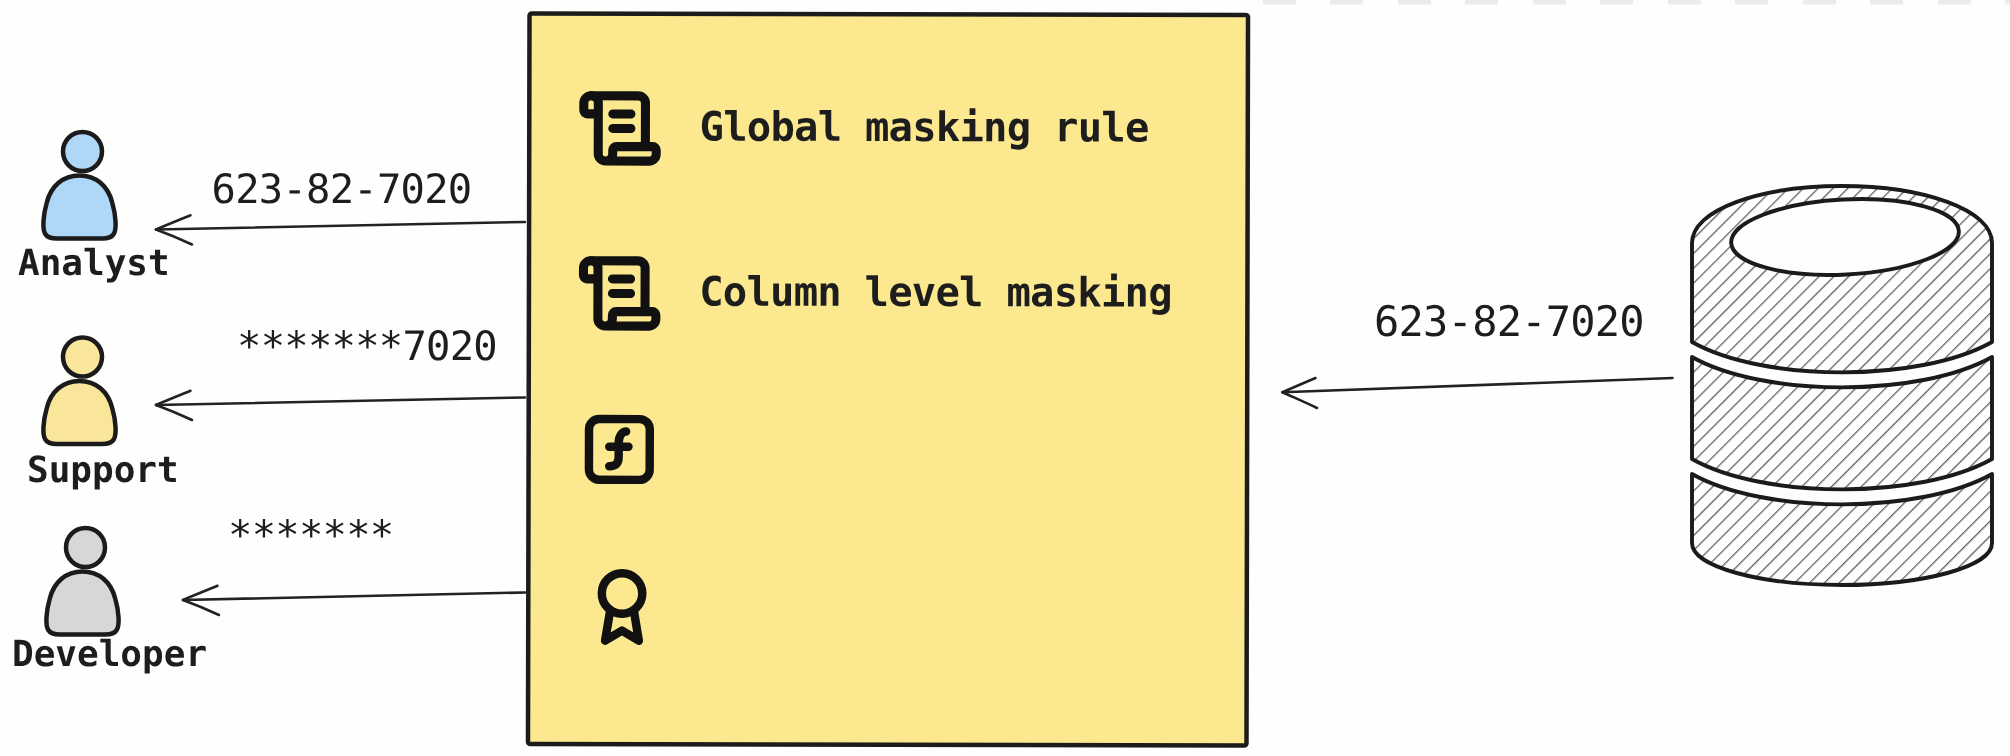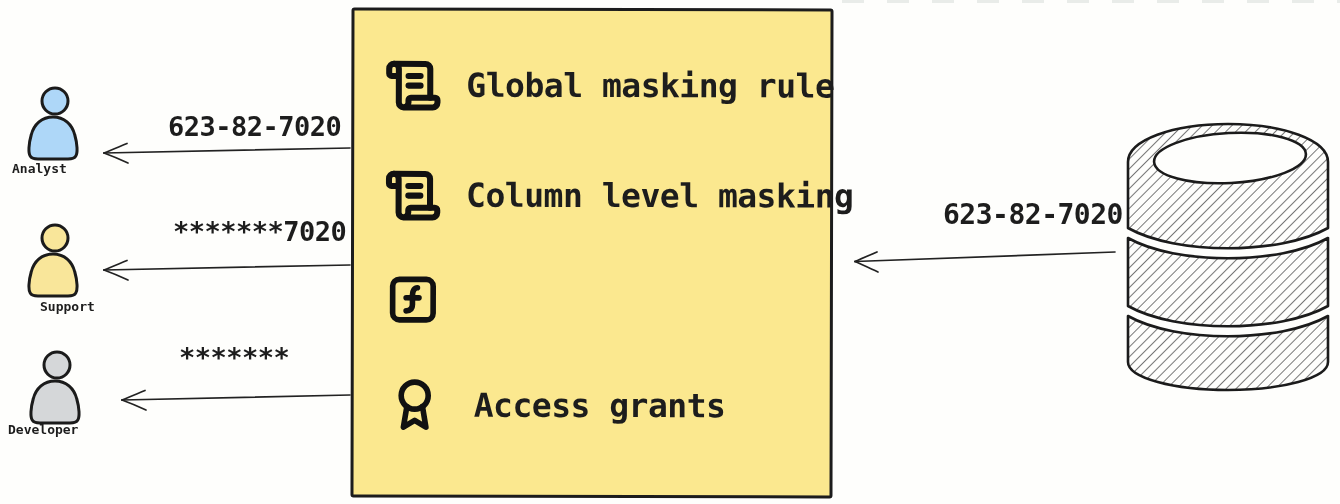--- a/index.html
+++ b/index.html
@@ -10,34 +10,34 @@
     overflow:hidden;
     font-family:"DejaVu Sans Mono","Liberation Mono",monospace;
     color:#1d1d1d;
   }
   .abs{position:absolute;}
   .top-dashes{
     left:842px;top:0;width:498px;height:3px;
     background:repeating-linear-gradient(90deg,#e9ece9 0 22px,transparent 22px 45px);
   }
   .persona-label{
-    font-size:13px;font-weight:bold;white-space:nowrap;
+    font-size:24px;font-weight:bold;white-space:nowrap;
   }
   .value-label{
-    font-size:27px;font-weight:bold;white-space:nowrap;letter-spacing:-0.5px;margin-left:27px;
+    font-size:27px;font-weight:normal;white-space:nowrap;letter-spacing:-0.5px;
   }
   .masking-box{
     left:351px;top:8px;width:476px;height:484px;
     border:3px solid #1c1c1c;border-radius:3px;
     transform:rotate(0.12deg);
   }
   .box-item-icon{left:30px;width:58px;height:58px;}
   .box-item-label{
     left:112px;height:58px;line-height:58px;
-    font-size:33px;font-weight:bold;white-space:nowrap;letter-spacing:-0.5px;
+    font-size:27px;font-weight:bold;white-space:nowrap;letter-spacing:-0.5px;
   }
   svg{display:block;}
   .sketch-stroke path{fill:none;stroke:#222;stroke-width:1.7;stroke-linecap:round;}
 </style>
 </head>
 <body>
 
 <div class="canvas">
 
   <div class="abs top-dashes"></div>
@@ -56,23 +56,23 @@
     <path d="M33,7.5 C25,10.8 17,14 10,17"></path>
     <path d="M34,27 C26,23.3 17.6,19.8 10,17"></path>
   </svg>
 
   <svg class="abs" style="left:24px;top:223px;" width="58" height="78" viewBox="0 0 58 78">
     <g stroke="#1b1b1b" stroke-width="3" style="fill: rgb(249, 230, 154);">
       <circle cx="31" cy="15" r="13"></circle>
       <path d="M29,31 C18,31 10,38 7.2,49 C4.6,58 4.2,67 6.2,70 C7.6,72.4 10,73 14,73 L44,73 C48,73 50.4,72.4 51.8,70 C53.8,67 53.4,58 50.8,49 C48,38 40,31 29,31 Z" stroke-linejoin="round"></path>
     </g>
   </svg>
-  <div class="abs persona-label" style="left:18px;top:299px;margin-left:22px;">Support</div>
+  <div class="abs persona-label" style="left:18px;top:299px;">Support</div>
 
-  <div class="abs value-label" style="left:146px;top:216px;text-align:right;">*******7020</div>
+  <div class="abs value-label" style="left:158px;top:216px;text-align:right;">*******7020</div>
   <svg class="abs sketch-stroke" style="left:94px;top:253px;" width="258" height="32" viewBox="0 0 258 32">
     <path d="M256,12 C190,13.5 110,15 10,17"></path>
     <path d="M33,7.5 C25,10.8 17,14 10,17"></path>
     <path d="M34,27 C26,23.3 17.6,19.8 10,17"></path>
   </svg>
 
   <svg class="abs" style="left:26px;top:350px;" width="58" height="78" viewBox="0 0 58 78">
     <g stroke="#1b1b1b" stroke-width="3" style="fill: rgb(213, 215, 217);">
       <circle cx="31" cy="15" r="13"></circle>
       <path d="M29,31 C18,31 10,38 7.2,49 C4.6,58 4.2,67 6.2,70 C7.6,72.4 10,73 14,73 L44,73 C48,73 50.4,72.4 51.8,70 C53.8,67 53.4,58 50.8,49 C48,38 40,31 29,31 Z" stroke-linejoin="round"></path>
@@ -108,21 +108,20 @@
     <svg class="abs box-item-icon" style="top:262px;width:54px;height:54px;left:32px;" viewBox="0 0 24 24" fill="none" stroke="#111" stroke-width="2.5" stroke-linecap="round" stroke-linejoin="round">
       <rect width="18" height="18" x="3" y="3" rx="3"></rect>
       <path d="M9 17c2 0 2.8-1 2.8-2.8V10c0-2 1-3.3 2.2-3.3"></path>
       <path d="M9 11.2h5.7"></path>
     </svg>
 
     <svg class="abs box-item-icon" style="top:362px;width:54px;height:64px;left:34px;" viewBox="0 0 24 24" fill="none" stroke="#111" stroke-width="2.5" stroke-linecap="round" stroke-linejoin="round">
       <circle cx="12" cy="8" r="6"></circle>
       <path d="M15.477 12.89 17 22l-5-3-5 3 1.523-9.11"></path>
     </svg>
-    <div class="abs box-item-label" style="top:366px;left:120px;">Access grants</div>
   </div>
 
   <div class="abs value-label" style="left:916px;top:198px;font-size:28px;">623-82-7020</div>
 
   <svg class="abs sketch-stroke" style="left:845px;top:243px;" width="272" height="34" viewBox="0 0 272 34">
     <path d="M270,9 C200,11 120,14.5 10,18.5"></path>
     <path d="M32,9 C24,12.4 16.5,15.6 10,18.5"></path>
     <path d="M33,29 C25,25.2 17,21.7 10,18.5"></path>
   </svg>
 

